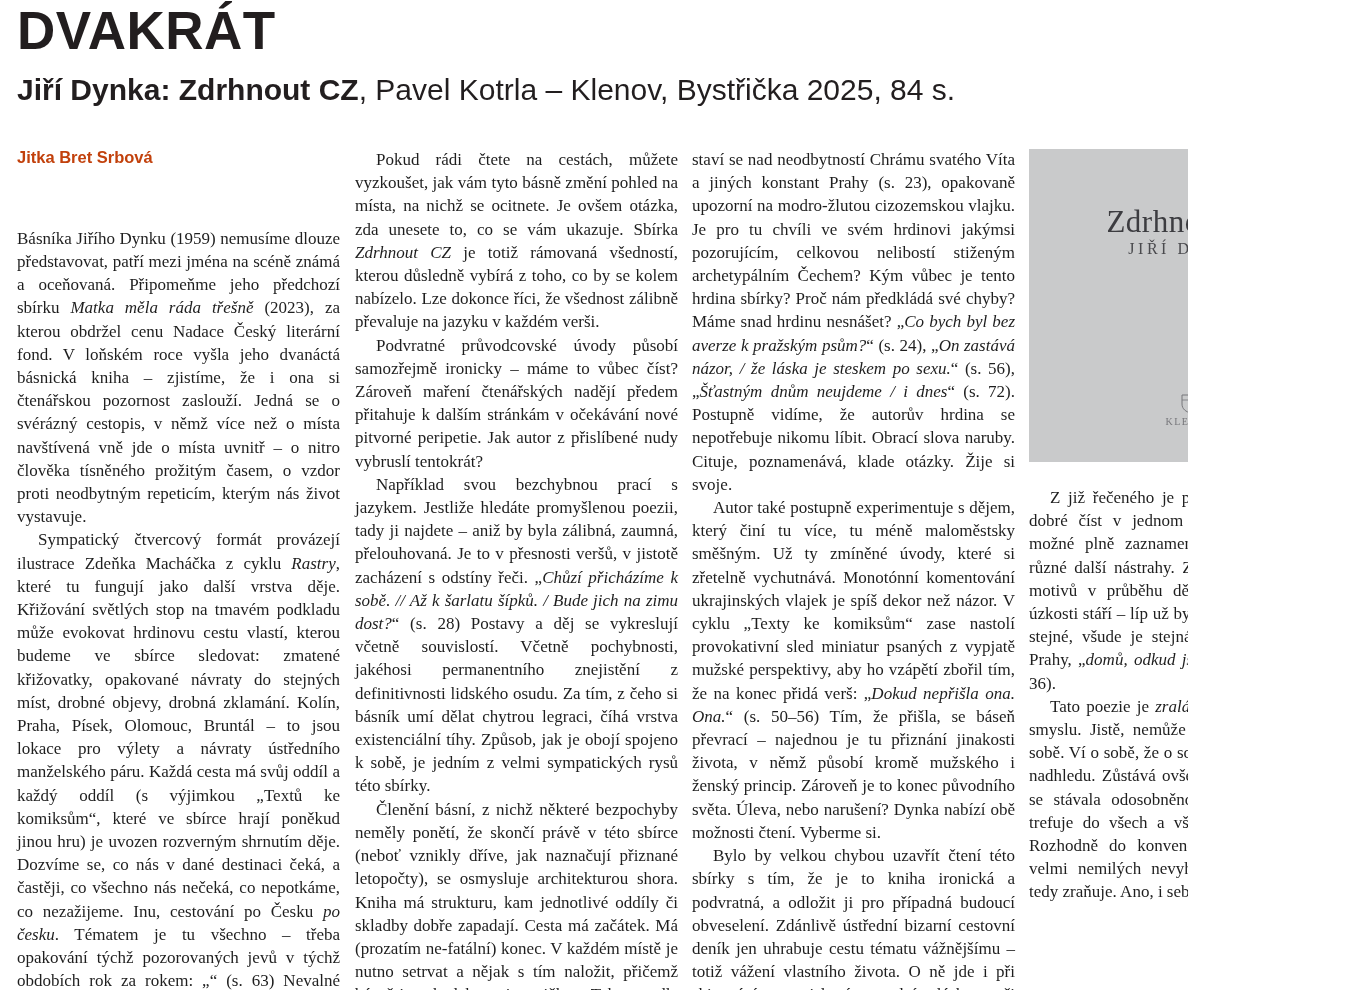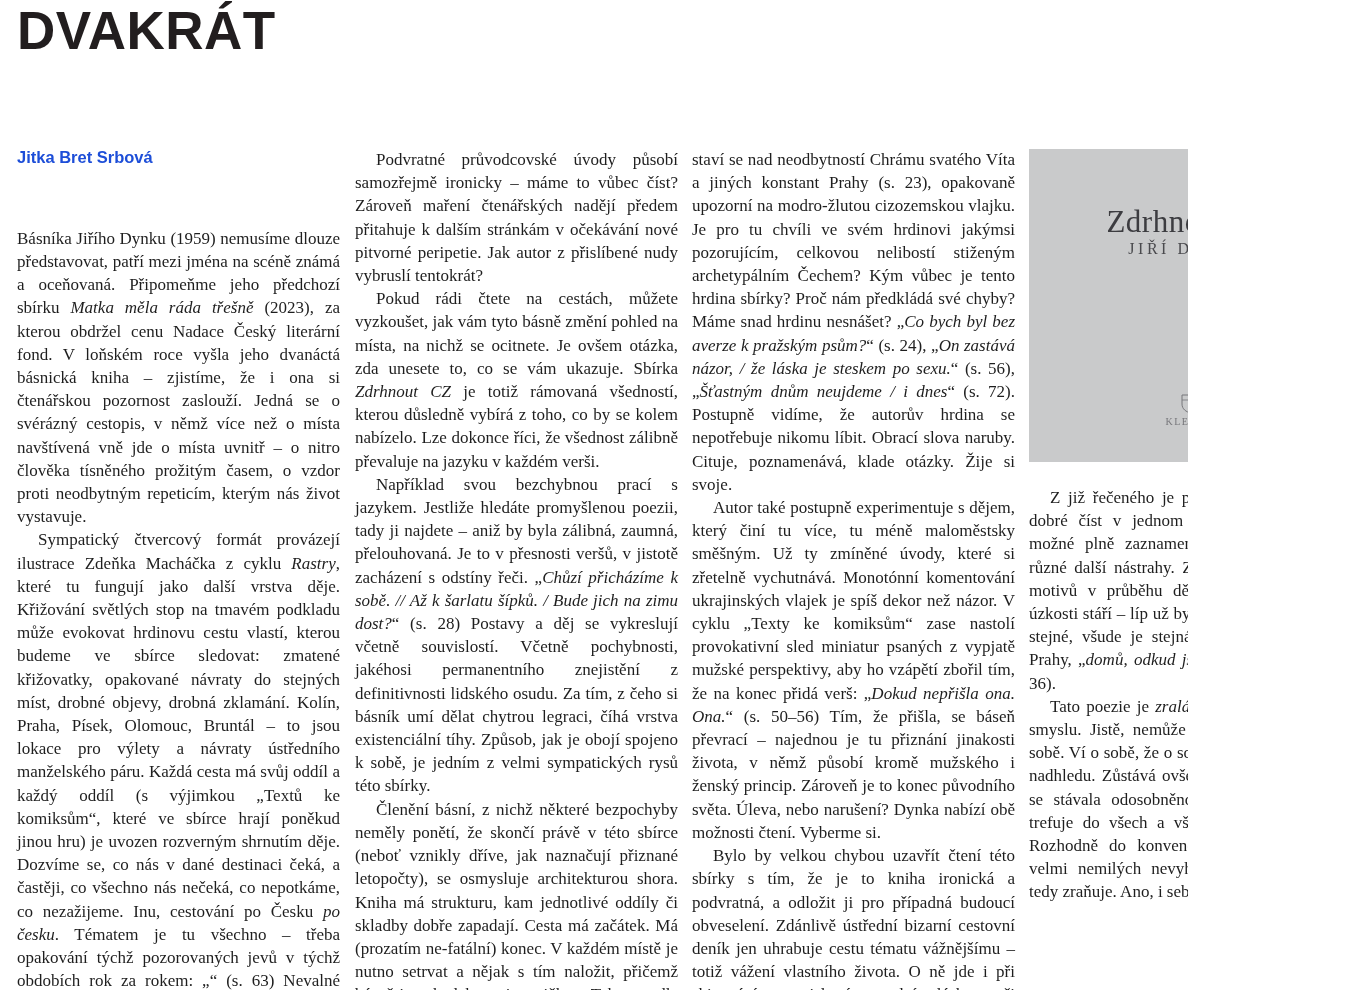--- a/index.html
+++ b/index.html
@@ -8,50 +8,51 @@
   .masthead{position:absolute;left:17px;top:2px;font-family:"Liberation Sans",sans-serif;
         font-weight:700;font-size:53px;line-height:1.1;letter-spacing:0.5px;color:#221e1f;}
   .subtitle{position:absolute;left:17px;top:72px;font-family:"Liberation Sans",sans-serif;
         font-size:30px;line-height:1.2;color:#221e1f;white-space:nowrap;}
   .subtitle .bold{font-weight:700;}
   .col{position:absolute;top:148px;width:323px;}
   .col-1{left:17px;}.col-2{left:355px;}.col-3{left:692px;}.col-4{left:1029px;}
   .headline{font-family:"Liberation Sans",sans-serif;font-weight:700;font-size:17px;
         line-height:1.2;margin:0 0 15px 0;letter-spacing:0.1px;color:#161616;}
   .byline{font-family:"Liberation Sans",sans-serif;font-weight:700;font-size:16.5px;
-        line-height:1.2;margin:0 0 59px 0;color:#1d4ed8;}
+        line-height:1.2;margin:0 0 59px 0;color:#c2410c;}
   p.body{margin:0;font-size:17px;line-height:23.2px;text-align:justify;color:#1e1e1e;}
   p.ind{text-indent:21px;}
   .cover{position:relative;width:323px;height:313px;margin:1px 0 24px 0;background:#c9cacb;
         text-align:center;}
   .cover-title{padding-top:55px;font-size:31px;letter-spacing:0.5px;color:#3c3c40;}
   .cover-author{font-size:16px;letter-spacing:3.5px;color:#4a4a4e;
         font-family:"Liberation Serif",serif;}
   .cover-logo{position:absolute;top:245px;left:50%;transform:translateX(-50%);width:22px;height:20px;}
   .cover-publisher{position:absolute;top:267px;left:0;width:100%;font-size:10px;
         letter-spacing:1.5px;color:#77777b;}
   i{font-style:italic;}
 </style>
 </head>
 <body>
 
 <div id="page">
 
   <div class="masthead">DVAKRÁT</div>
 
+  <div class="subtitle"><span class="bold">Jiří Dynka: Zdrhnout CZ</span><span>, Pavel Kotrla – Klenov, Bystřička 2025, 84 s.</span></div>
 
   <div class="col col-1">
     <div class="byline">Jitka Bret Srbová</div>
     <p class="body">Básníka Jiřího Dynku (1959) nemusíme dlouze představovat, patří mezi jména na scéně známá a oceňovaná. Připomeňme jeho předchozí sbírku <i>Matka měla ráda třešně</i> (2023), za kterou obdržel cenu Nadace Český literární fond. V loňském roce vyšla jeho dvanáctá básnická kniha – zjistíme, že i ona si čtenářskou pozornost zaslouží. Jedná se o svérázný cestopis, v němž více než o místa navštívená vně jde o místa uvnitř – o nitro člověka tísněného prožitým časem, o vzdor proti neodbytným repeticím, kterým nás život vystavuje.</p>
     <p class="body ind">Sympatický čtvercový formát provázejí ilustrace Zdeňka Macháčka z cyklu <i>Rastry</i>, které tu fungují jako další vrstva děje. Křižování světlých stop na tmavém podkladu může evokovat hrdinovu cestu vlastí, kterou budeme ve sbírce sledovat: zmatené křižovatky, opakované návraty do stejných míst, drobné objevy, drobná zklamání. Kolín, Praha, Písek, Olomouc, Bruntál – to jsou lokace pro výlety a návraty ústředního manželského páru. Každá cesta má svůj oddíl a každý oddíl (s výjimkou „Textů ke komiksům“, které ve sbírce hrají poněkud jinou hru) je uvozen rozverným shrnutím děje. Dozvíme se, co nás v dané destinaci čeká, a častěji, co všechno nás nečeká, co nepotkáme, co nezažijeme. Inu, cestování po Česku <i>po česku</i>. Tématem je tu všechno – třeba opakování týchž pozorovaných jevů v týchž obdobích rok za rokem: „“ (s. 63) Nevalné pokrmy v místních hostincích. Azurové krychle na zádech kurýrů, lhostejno v jakém městě. Velikonoce 2023 a Velikonoce 2024. Čím se jedno liší od druhého?</p>
   </div>
 
   <div class="col col-2">
+    <p class="body ind">Pokud rádi čtete na cestách, můžete vyzkoušet, jak vám tyto básně změní pohled na místa, na nichž se ocitnete. Je ovšem otázka, zda unesete to, co se vám ukazuje. Sbírka <i>Zdrhnout CZ</i> je totiž rámovaná všedností, kterou důsledně vybírá z toho, co by se kolem nabízelo. Lze dokonce říci, že všednost zálibně převaluje na jazyku v každém verši.</p>
     <p class="body ind">Podvratné průvodcovské úvody působí samozřejmě ironicky – máme to vůbec číst? Zároveň maření čtenářských nadějí předem přitahuje k dalším stránkám v očekávání nové pitvorné peripetie. Jak autor z přislíbené nudy vybruslí tentokrát?</p>
-    <p class="body ind">Pokud rádi čtete na cestách, můžete vyzkoušet, jak vám tyto básně změní pohled na místa, na nichž se ocitnete. Je ovšem otázka, zda unesete to, co se vám ukazuje. Sbírka <i>Zdrhnout CZ</i> je totiž rámovaná všedností, kterou důsledně vybírá z toho, co by se kolem nabízelo. Lze dokonce říci, že všednost zálibně převaluje na jazyku v každém verši.</p>
     <p class="body ind">Například svou bezchybnou prací s jazykem. Jestliže hledáte promyšlenou poezii, tady ji najdete – aniž by byla zálibná, zaumná, přelouhovaná. Je to v přesnosti veršů, v jistotě zacházení s odstíny řeči. „<i>Chůzí přicházíme k sobě. // Až k šarlatu šípků. / Bude jich na zimu dost?</i>“ (s. 28) Postavy a děj se vykreslují včetně souvislostí. Včetně pochybnosti, jakéhosi permanentního znejistění z definitivnosti lidského osudu. Za tím, z čeho si básník umí dělat chytrou legraci, číhá vrstva existenciální tíhy. Způsob, jak je obojí spojeno k sobě, je jedním z velmi sympatických rysů této sbírky.</p>
     <p class="body ind">Členění básní, z nichž některé bezpochyby neměly ponětí, že skončí právě v této sbírce (neboť vznikly dříve, jak naznačují přiznané letopočty), se osmysluje architekturou shora. Kniha má strukturu, kam jednotlivé oddíly či skladby dobře zapadají. Cesta má začátek. Má (prozatím ne-fatální) konec. V každém místě je nutno setrvat a nějak s tím naložit, přičemž básně jsou bedekrem i pastičkou. Tak to podle všeho autor zamýšlel.</p>
 
   </div>
 
   <div class="col col-3">
     <p class="body">staví se nad neodbytností Chrámu svatého Víta a jiných konstant Prahy (s. 23), opakovaně upozorní na modro-žlutou cizozemskou vlajku. Je pro tu chvíli ve svém hrdinovi jakýmsi pozorujícím, celkovou nelibostí stiženým archetypálním Čechem? Kým vůbec je tento hrdina sbírky? Proč nám předkládá své chyby? Máme snad hrdinu nesnášet? „<i>Co bych byl bez averze k pražským psům?</i>“ (s. 24), „<i>On zastává názor, / že láska je steskem po sexu.</i>“ (s. 56), „<i>Šťastným dnům neujdeme / i dnes</i>“ (s. 72). Postupně vidíme, že autorův hrdina se nepotřebuje nikomu líbit. Obrací slova naruby. Cituje, poznamenává, klade otázky. Žije si svoje.</p>
     <p class="body ind">Autor také postupně experimentuje s dějem, který činí tu více, tu méně maloměstsky směšným. Už ty zmíněné úvody, které si zřetelně vychutnává. Monotónní komentování ukrajinských vlajek je spíš dekor než názor. V cyklu „Texty ke komiksům“ zase nastolí provokativní sled miniatur psaných z vypjatě mužské perspektivy, aby ho vzápětí zbořil tím, že na konec přidá verš: „<i>Dokud nepřišla ona. Ona.</i>“ (s. 50–56) Tím, že přišla, se báseň převrací – najednou je tu přiznání jinakosti života, v němž působí kromě mužského i ženský princip. Zároveň je to konec původního světa. Úleva, nebo narušení? Dynka nabízí obě možnosti čtení. Vyberme si.</p>
     <p class="body ind">Bylo by velkou chybou uzavřít čtení této sbírky s tím, že je to kniha ironická a podvratná, a odložit ji pro případná budoucí obveselení. Zdánlivě ústřední bizarní cestovní deník jen uhrabuje cestu tématu vážnějšímu – totiž vážení vlastního života. O ně jde i při skicování souvislostí pozdní lásky, při básnickém zkoumání soužití dvou lidí, kteří se jen stěží mohou nějak překvapit, kteří už spolu všude byli, a ať se vydají kamkoliv, neuniknou tomu, že tam budou zase jen spolu. Nepřekvapivost libovolné lokace se násobí s tím, že před sebou nikam ujet nelze. Přesto</p>
   </div>

